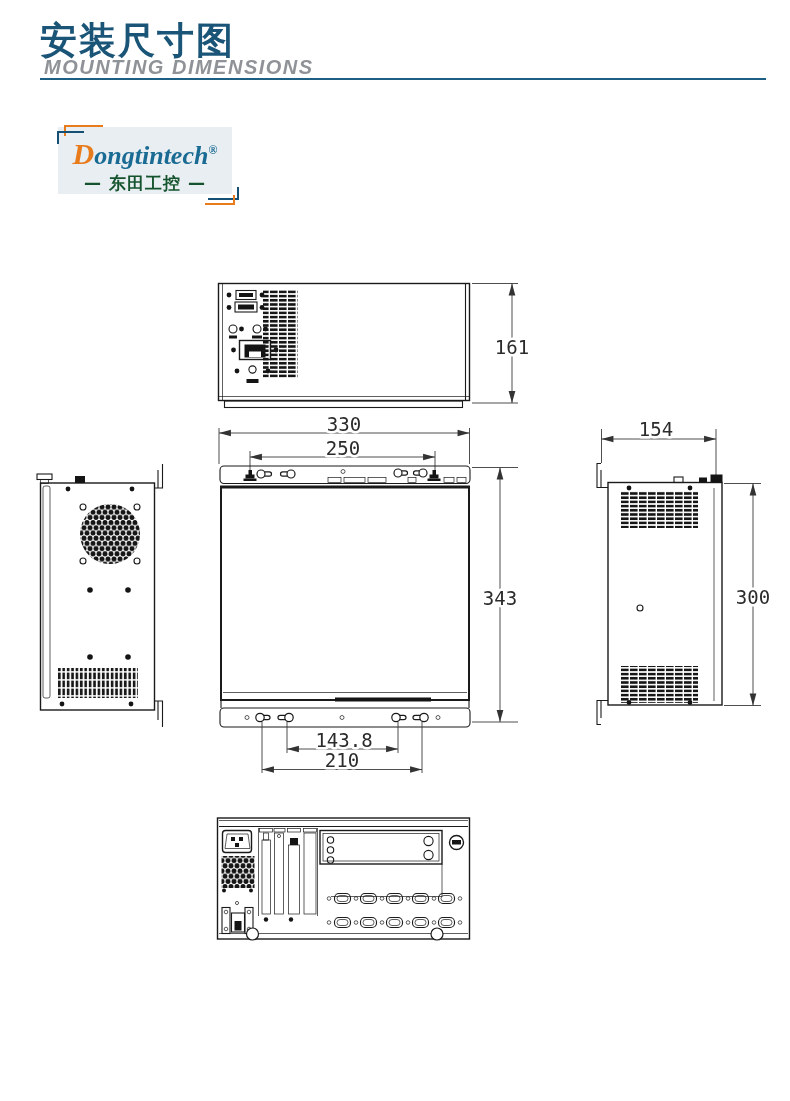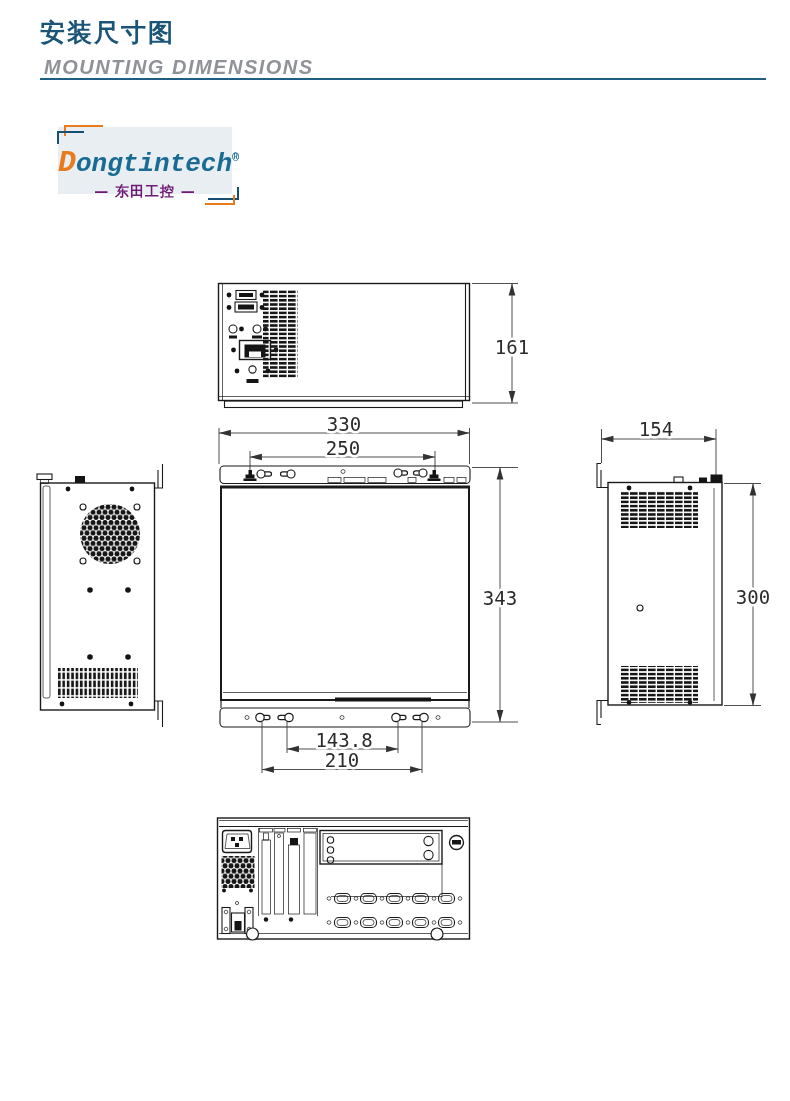--- a/index.html
+++ b/index.html
@@ -1,32 +1,32 @@
 <!DOCTYPE html>
 <html><head>
 <meta charset="utf-8">
 <style>
   html,body{margin:0;padding:0;background:#fff;}
   .page{position:relative;width:790px;height:1101px;background:#fff;overflow:hidden;
         font-family:"Liberation Sans",sans-serif;}
   
-  .title{position:absolute;left:40px;top:16px;font-size:25px;font-weight:800;
+  .title{position:absolute;left:40px;top:16px;font-size:37px;font-weight:800;
          color:#1a5578;letter-spacing:2px;font-family:"DejaVu Sans",sans-serif;}
   .subtitle{position:absolute;left:44px;top:56px;font-size:20px;font-style:italic;
             color:#8f9296;letter-spacing:1.5px;font-weight:600;}
   .divider{position:absolute;left:40px;top:78px;width:726px;height:2px;background:#1c5f83;}
   
   .logo{position:absolute;left:36px;top:118px;width:210px;height:95px;}
   .logo-box{position:absolute;left:22px;top:9px;width:174px;height:67px;
             background:#e8eef1;text-align:center;}
-  .logo-brand{margin-top:16px;font-size:26px;font-weight:800;font-style:italic;
-              color:#1a6b94;font-family:Liberation Mono, monospace;line-height:30px;}
+  .logo-brand{margin-top:8px;font-size:26px;font-weight:800;font-style:italic;
+              color:#1a6b94;font-family:Liberation Serif, serif;line-height:30px;}
   .logo-brand .d{color:#e87b1c;font-size:30px;}
   .logo-brand sup{font-size:12px;font-style:normal;}
-  .logo-cn{font-size:14px;font-weight:700;color:#701a75;letter-spacing:1px;
+  .logo-cn{font-size:17px;font-weight:700;color:#14532d;letter-spacing:1px;
            font-family:"DejaVu Sans",sans-serif;line-height:24px;}
   .corner{position:absolute;z-index:2;}
   .c-tl-orange{left:28px;top:7px;width:37px;height:9px;
                border-top:2px solid #e87b1c;border-left:2px solid #e87b1c;}
   .c-tl-blue{left:21px;top:13px;width:25px;height:11px;
              border-top:2px solid #154f74;border-left:2px solid #154f74;}
   .c-br-blue{left:172px;top:69px;width:29px;height:11px;
              border-bottom:2px solid #154f74;border-right:2px solid #154f74;}
   .c-br-orange{left:169px;top:77px;width:28px;height:8px;
                border-bottom:2px solid #e87b1c;border-right:2px solid #e87b1c;}

